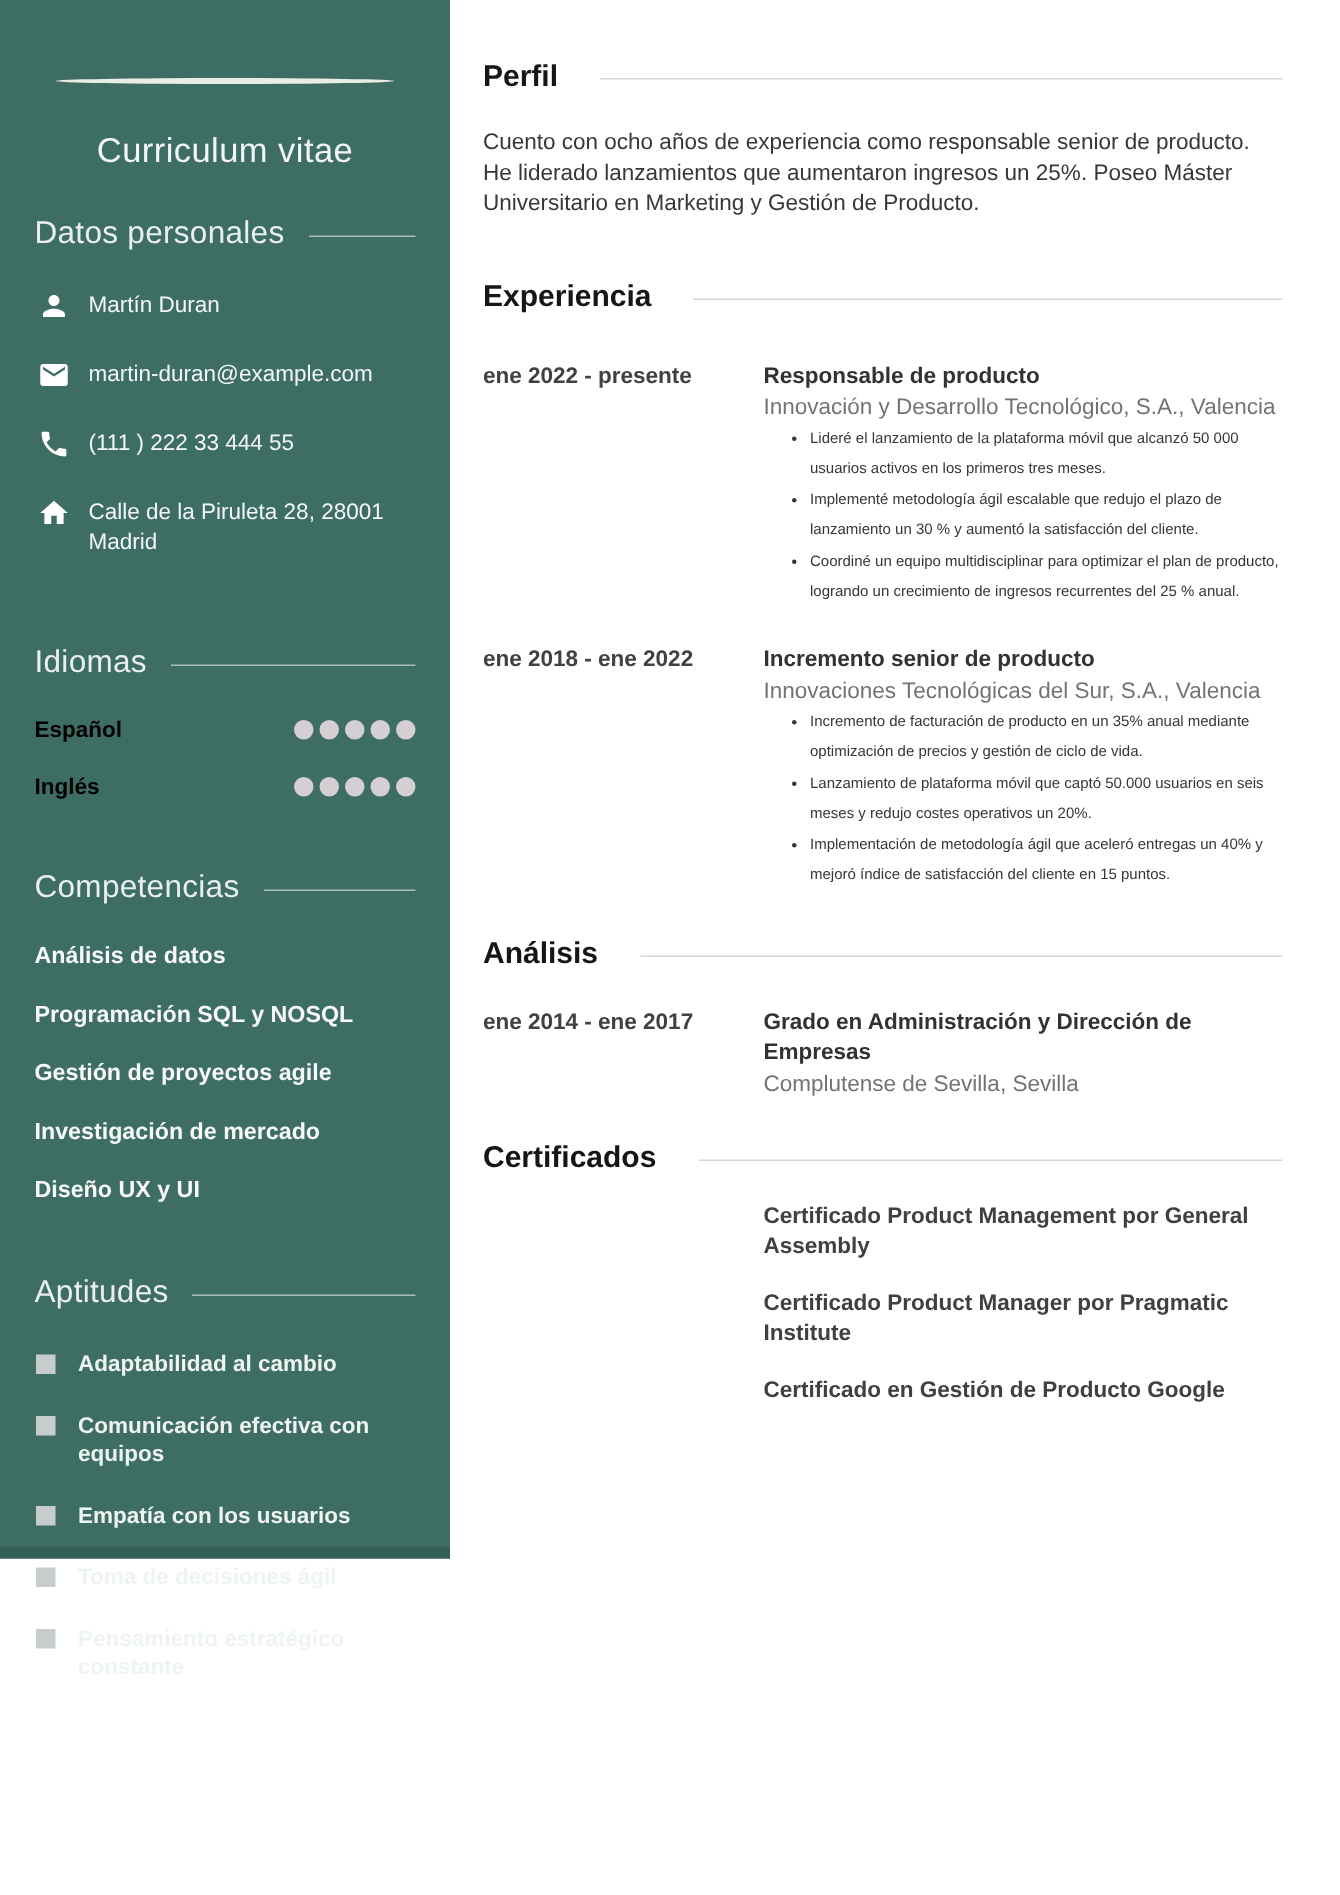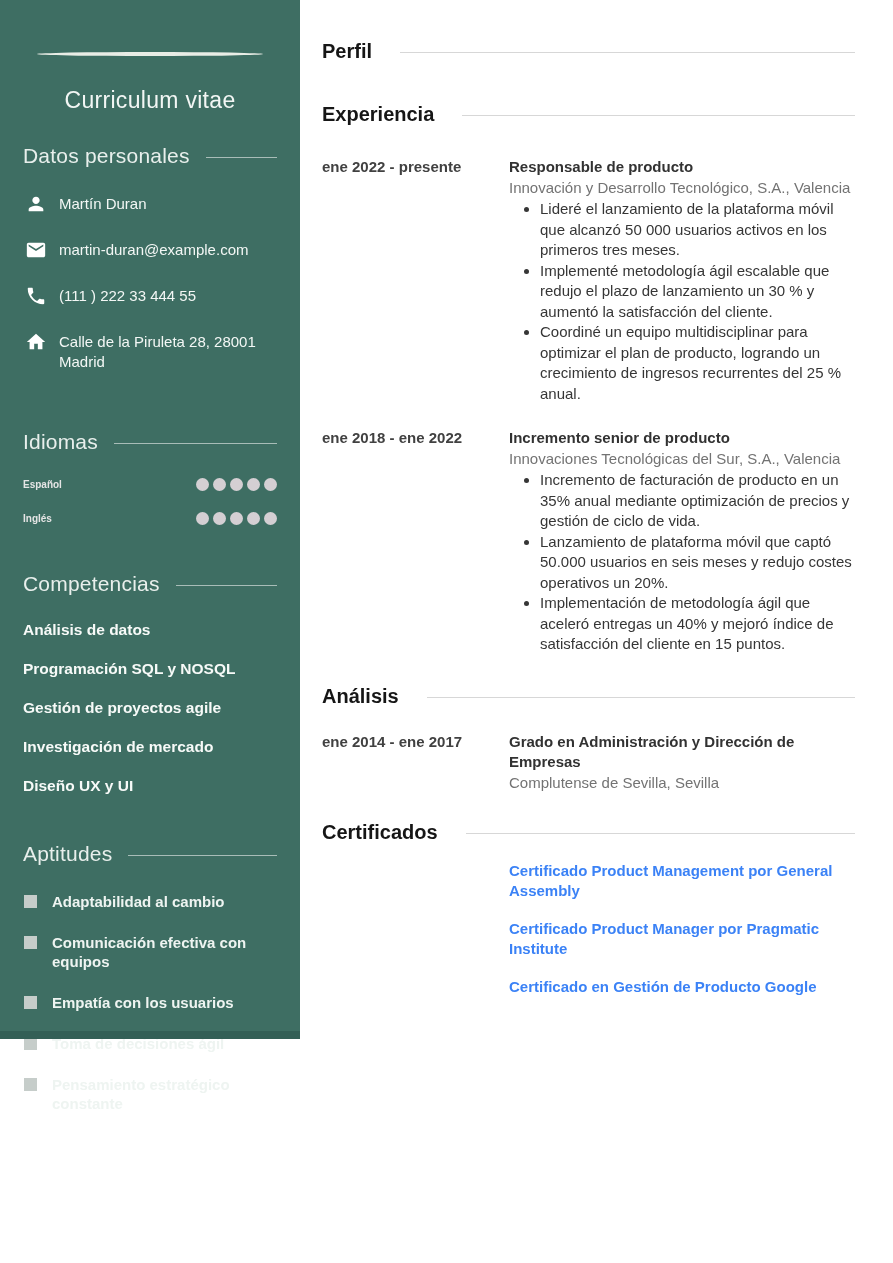--- a/index.html
+++ b/index.html
@@ -56,21 +56,21 @@
   .contact-item .cicon svg { width: 22px; height: 22px; fill: #ffffff; display: block; }
   .contact-item .ctext {
     margin-left: 12px; font-size: 15px; line-height: 20px; color: #f3f7f5;
   }
 
   .lang-list { margin-top: 24px; }
   .lang-row {
     display: flex; align-items: center; justify-content: space-between;
     padding: 0 23px; margin-bottom: 21px;
   }
-  .lang-label { font-size: 10px; font-weight: 700; color: #e5e5e5; }
+  .lang-label { font-size: 15px; font-weight: 700; color: #000000; }
   .dots { display: flex; }
   .dot {
     width: 13px; height: 13px; border-radius: 50%;
     background: rgba(255,255,255,0.25); margin-left: 4px;
   }
   .dot.filled { background: #d4cfd3; }
 
   .skill-list { margin-top: 25px; }
   .skill-item {
     padding: 0 23px; font-size: 15.5px; font-weight: 700;
@@ -108,28 +108,28 @@
   .entry {
     display: grid; grid-template-columns: 187px 1fr;
     margin-top: 24px;
   }
   .entry.first { margin-top: 31px; }
   .entry-dates { font-size: 15px; font-weight: 700; color: #414141; line-height: 20px; }
   .entry-body { font-size: 15px; }
   .entry-title { font-weight: 700; color: #323232; line-height: 20px; }
   .entry-company { color: #737373; line-height: 20px; margin-top: 1px; }
   .entry-bullets { margin: 1px 0 0 0; padding-left: 31px; }
-  .entry-bullets li { font-size: 15px; line-height: 20.5px; color: #363636; }
+  .entry-bullets li { font-size: 10px; line-height: 20.5px; color: #363636; }
 
   .cert-list { margin-top: 17px; }
   .cert-item {
     display: grid; grid-template-columns: 187px 1fr; margin-top: 17px;
   }
   .cert-item .cert-title {
-    font-size: 15px; font-weight: 700; color: #3b82f6; line-height: 20.5px;
+    font-size: 15px; font-weight: 700; color: #404040; line-height: 20.5px;
   }
 </style>
 </head>
 <body>
 
 <div class="page">
 
   <aside class="sidebar">
 
     <div class="photo-wrap">
@@ -287,20 +287,21 @@
     <div class="sidebar-footer"></div>
   </aside>
 
   <main class="main">
 
     <section>
       <h2 class="main-heading">
         <span>Perfil</span>
         <span class="rule"></span>
       </h2>
+      <p class="profile-text">Cuento con ocho años de experiencia como responsable senior de producto. He liderado lanzamientos que aumentaron ingresos un 25%. Poseo Máster Universitario en Marketing y Gestión de Producto.</p>
     </section>
 
     <section class="sec-experiencia">
       <h2 class="main-heading">
         <span>Experiencia</span>
         <span class="rule"></span>
       </h2>
 
       <div class="entry first">
         <div class="entry-dates">ene 2022 - presente</div>

